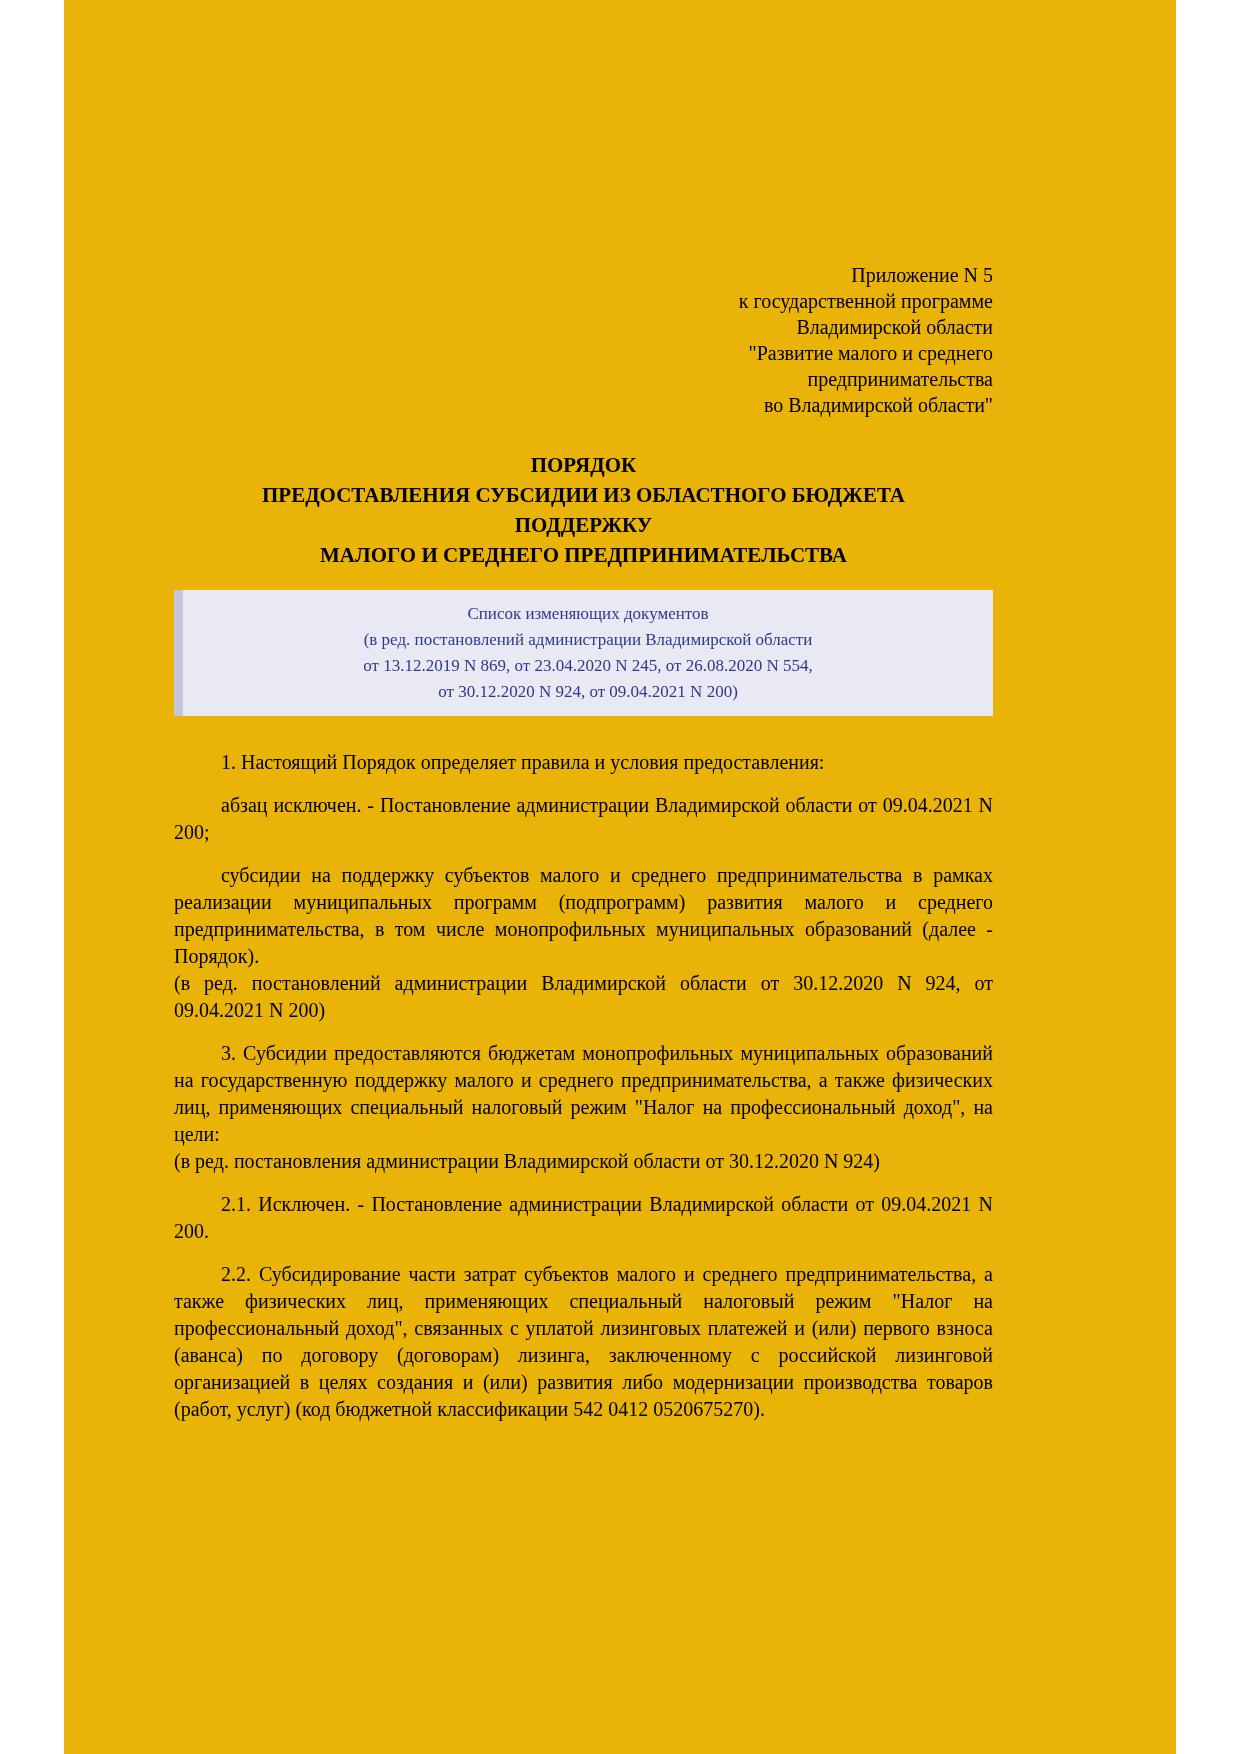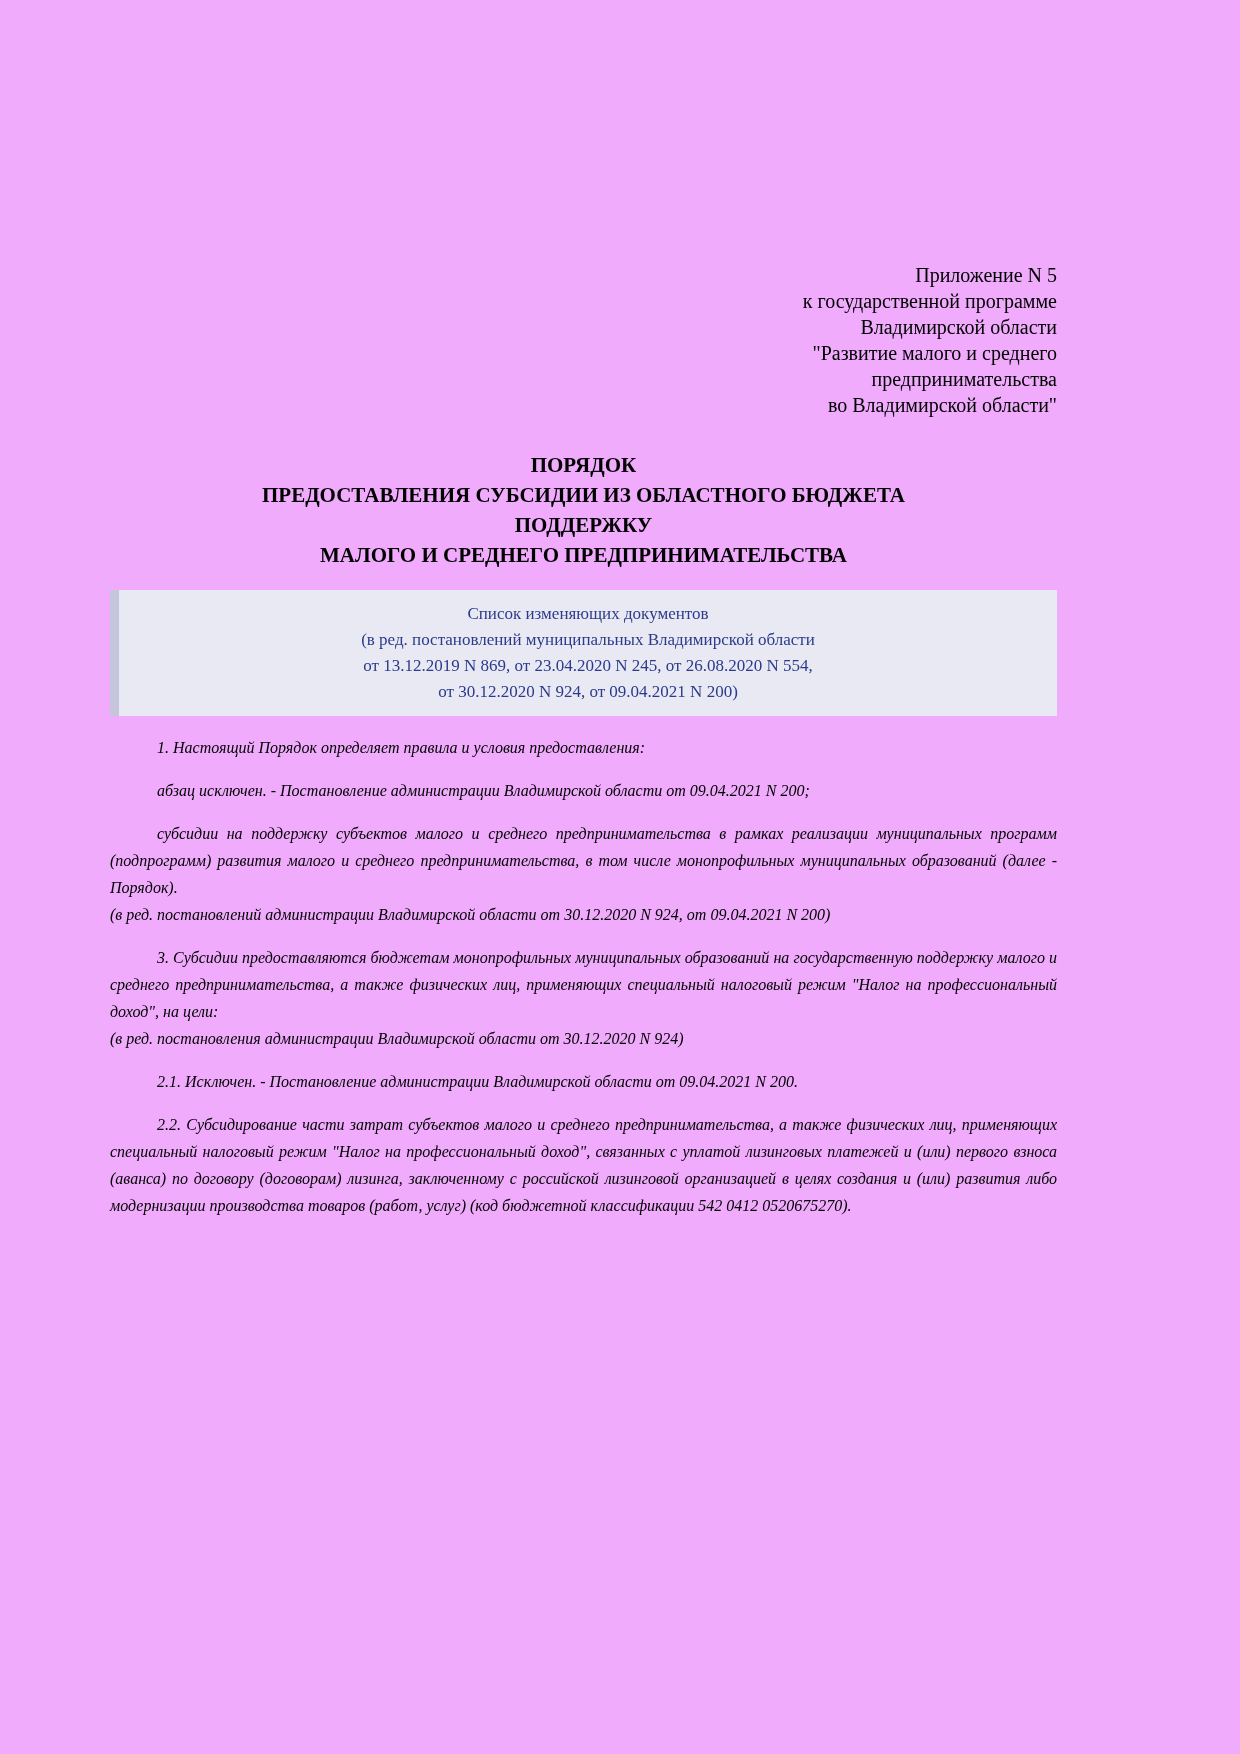--- a/index.html
+++ b/index.html
@@ -1,21 +1,21 @@
 <!DOCTYPE html>
 <html><head>
 <meta charset="utf-8">
 <style>
   * { box-sizing: border-box; }
   html, body { margin: 0; padding: 0; background: #ffffff; }
   .page {
-    width: 1240px;
+    width: 1112px;
     min-height: 1754px;
     margin: 0 auto;
-    background: #f0abfc;
+    background: #eab308;
     font-family: "Liberation Serif", serif;
     color: #000000;
     padding: 262px 183px 60px 110px;
     position: relative;
   }
   
   .header-right {
     text-align: right;
     font-size: 20px;
     line-height: 26px;
@@ -34,24 +34,23 @@
     background: #e9e9f3;
     border-left: 9px solid #c5c5db;
     padding: 11px 20px;
     text-align: center;
     color: #2b3a8c;
     font-size: 17px;
     line-height: 26px;
   }
   
   .body-text {
-    margin-top: 18px;
-    font-size: 16px;
+    margin-top: 33px;
+    font-size: 20px;
     line-height: 27px;
-    font-style: italic;
   }
   .para {
     margin: 0 0 16px 0;
     text-align: justify;
   }
   .para.indent { text-indent: 47px; }
   .para.tight { margin-bottom: 0; }
 </style>
 </head>
 <body>
@@ -69,21 +68,21 @@
 
   <div class="doc-title">
     <div>ПОРЯДОК</div>
     <div>ПРЕДОСТАВЛЕНИЯ СУБСИДИИ ИЗ ОБЛАСТНОГО БЮДЖЕТА</div>
     <div>ПОДДЕРЖКУ</div>
     <div>МАЛОГО И СРЕДНЕГО ПРЕДПРИНИМАТЕЛЬСТВА</div>
   </div>
 
   <div class="amend-box">
     <div>Список изменяющих документов</div>
-    <div>(в ред. постановлений муниципальных Владимирской области</div>
+    <div>(в ред. постановлений администрации Владимирской области</div>
     <div>от 13.12.2019 N 869, от 23.04.2020 N 245, от 26.08.2020 N 554,</div>
     <div>от 30.12.2020 N 924, от 09.04.2021 N 200)</div>
   </div>
 
   <div class="body-text">
     <p class="para indent">1. Настоящий Порядок определяет правила и условия предоставления:</p>
     <p class="para indent">абзац исключен. - Постановление администрации Владимирской области от 09.04.2021 N 200;</p>
     <p class="para indent tight">субсидии на поддержку субъектов малого и среднего предпринимательства в рамках реализации муниципальных программ (подпрограмм) развития малого и среднего предпринимательства, в том числе монопрофильных муниципальных образований (далее - Порядок).</p>
     <p class="para">(в ред. постановлений администрации Владимирской области от 30.12.2020 N 924, от 09.04.2021 N 200)</p>
     <p class="para indent tight">3. Субсидии предоставляются бюджетам монопрофильных муниципальных образований на государственную поддержку малого и среднего предпринимательства, а также физических лиц, применяющих специальный налоговый режим "Налог на профессиональный доход", на цели:</p>

